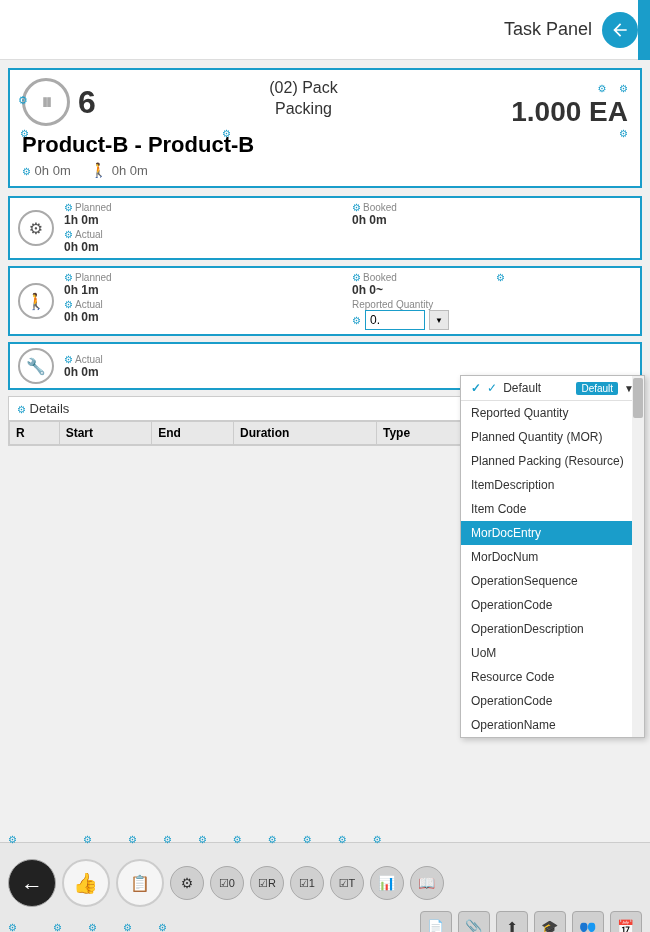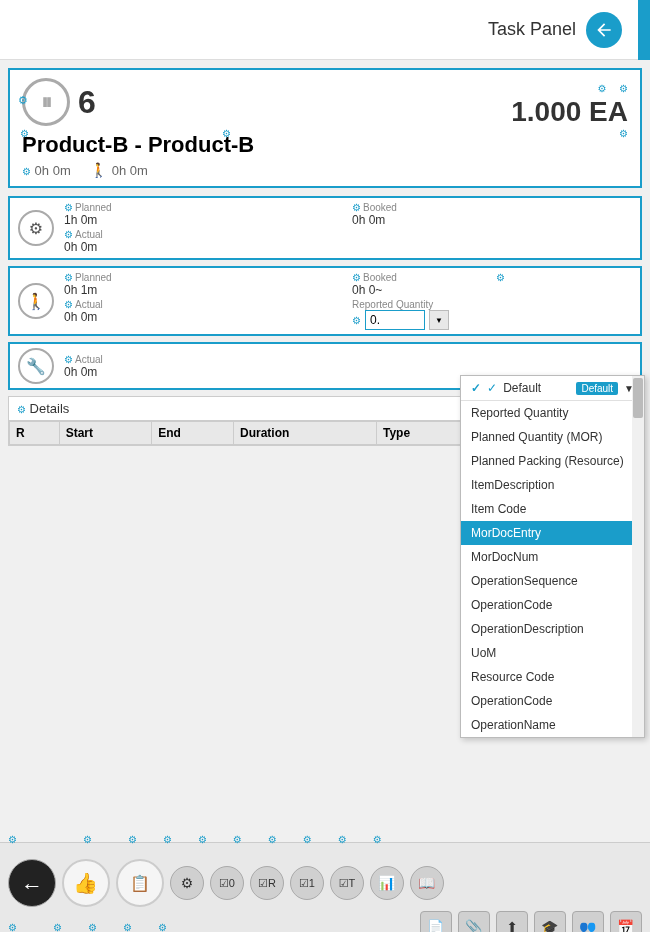--- a/index.html
+++ b/index.html
@@ -12,21 +12,21 @@
       position: relative;
     }
 
     
     .top-bar {
       height: 60px;
       background: #fff;
       display: flex;
       align-items: center;
       justify-content: flex-end;
-      padding-right: 28px;
+      padding-right: 12px;
       border-bottom: 1px solid #ddd;
     }
     .top-bar-title {
       font-size: 18px;
       color: #333;
       margin-right: 10px;
     }
     .top-bar-back {
       width: 36px;
       height: 36px;
@@ -173,21 +173,21 @@
       font-size: 10px;
       color: #888;
       display: flex;
       align-items: center;
       gap: 2px;
     }
 
     .info-value {
       font-size: 12px;
       color: #333;
-      font-weight: 400;
+      font-weight: 700;
     }
 
     
     .details-section {
       border: 1px solid #ccc;
       background: #fff;
       margin-bottom: 20px;
     }
 
     .details-header {
@@ -353,20 +353,24 @@
 
   <div class="task-card">
     <div class="task-card-top">
       <div class="task-card-left">
 
         <span style="font-size:11px;color:#1a9dca;position:absolute;margin-top:-4px;margin-left:-4px;">⚙</span>
         <div class="pause-icon">
           <span>⏸</span>
         </div>
         <span class="task-number">6</span>
+      </div>
+      <div class="task-name-center">
+        <div>(02) Pack</div>
+        <div>Packing</div>
       </div>
       <div>
 
         <div style="text-align:right;position:relative;">
           <span style="font-size:10px;color:#1a9dca;">⚙</span>
           <span style="font-size:10px;color:#1a9dca;margin-left:8px;">⚙</span>
         </div>
         <div class="task-quantity">1.000 EA</div>
       </div>
     </div>

